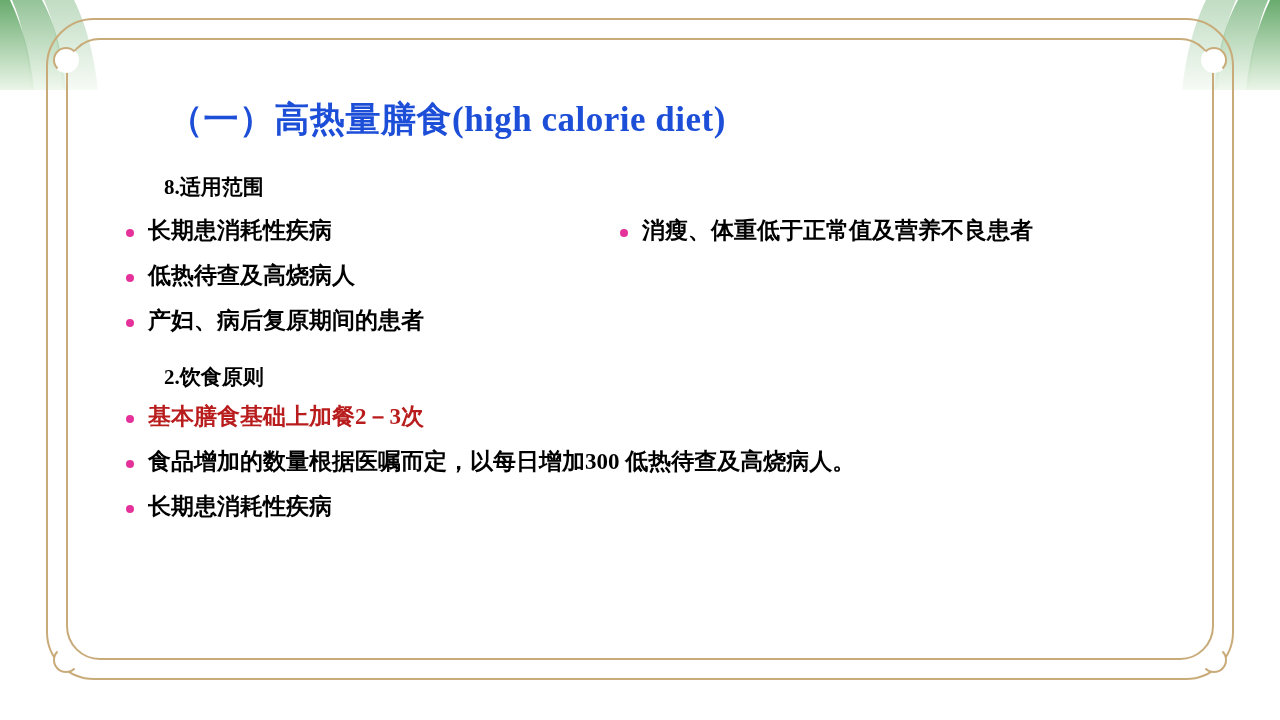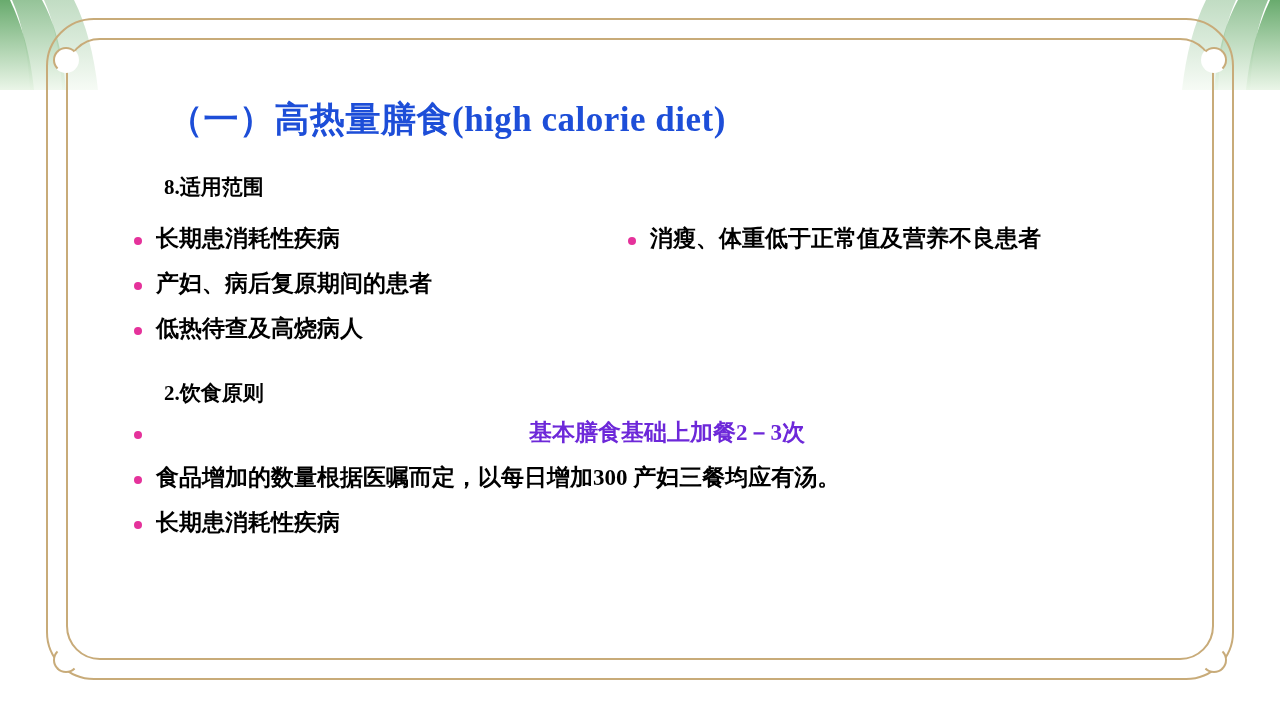--- a/index.html
+++ b/index.html
@@ -99,21 +99,21 @@
   }
   .col-right {
     display: inline-block;
     vertical-align: top;
     width: 500px;
     margin-left: 20px;
   }
 
   ul.bullets {
     list-style: none;
-    margin: 12px;
+    margin: 4px;
     padding: 0;
   }
   ul.bullets li {
     position: relative;
     padding-left: 34px;
     margin: 0 0 16px 0;
     font-size: 23px;
     font-weight: bold;
     color: #000000;
     line-height: 1.25;
@@ -122,22 +122,22 @@
   ul.bullets li::before {
     content: "";
     position: absolute;
     left: 12px;
     top: 12px;
     width: 8px;
     height: 8px;
     border-radius: 50%;
     background: #e5329b;
   }
-  ul.bullets li.red { color: #6d28d9; text-align: center; }
-  .section-label.second { margin-top: 20px; }
+  ul.bullets li.red { color: #b91c1c; }
+  .section-label.second { margin-top: 12px; }
 </style>
 </head>
 <body>
 
 <svg class="corner-deco left" viewBox="0 0 120 90" xmlns="http://www.w3.org/2000/svg">
   <defs>
     <linearGradient id="gl" x1="0" y1="0" x2="0" y2="1">
       <stop offset="0%" stop-color="#4e9c54"></stop>
       <stop offset="100%" stop-color="#e7f4e4"></stop>
     </linearGradient>
@@ -169,32 +169,32 @@
 <div class="slide-content">
 
   <h1 class="slide-title">（一）高热量膳食(high calorie diet)</h1>
 
   <div class="section-label">8.适用范围</div>
 
   <div class="two-col">
     <div class="col-left">
       <ul class="bullets">
         <li>长期患消耗性疾病</li>
+        <li>低热待查及高烧病人</li>
         <li>产妇、病后复原期间的患者</li>
-        <li>低热待查及高烧病人</li>
       </ul>
     </div>
     <div class="col-right">
       <ul class="bullets">
         <li>消瘦、体重低于正常值及营养不良患者</li>
       </ul>
     </div>
   </div>
 
   <div class="section-label second">2.饮食原则</div>
 
   <ul class="bullets">
     <li class="red">基本膳食基础上加餐2－3次</li>
-    <li>食品增加的数量根据医嘱而定，以每日增加300 产妇三餐均应有汤。</li>
+    <li>食品增加的数量根据医嘱而定，以每日增加300 低热待查及高烧病人。</li>
     <li>长期患消耗性疾病</li>
   </ul>
 
 </div>
 
 </body></html>

